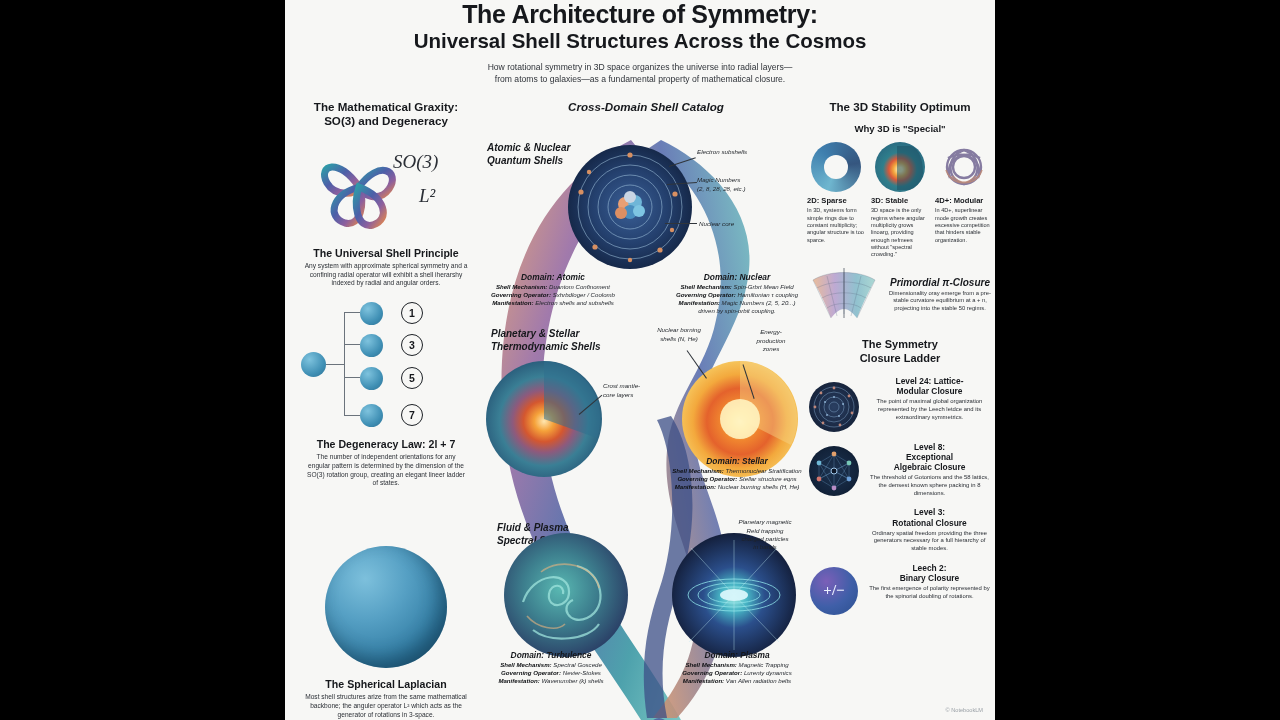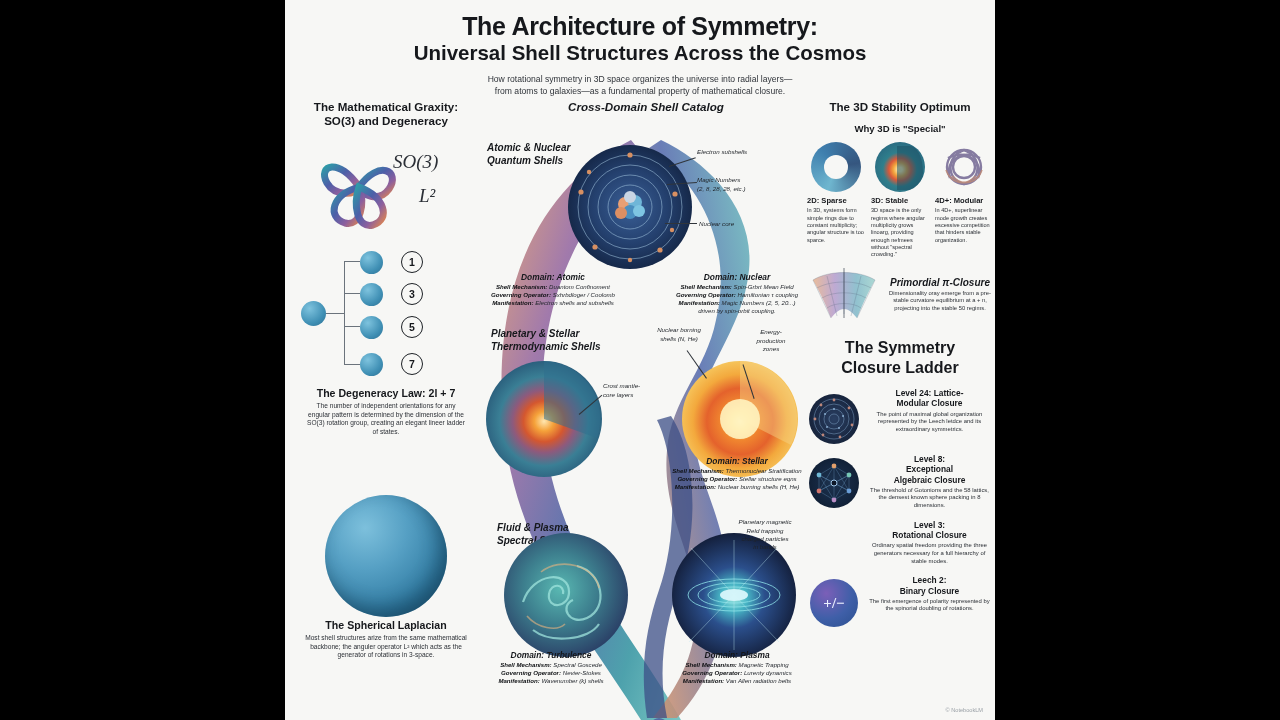--- a/index.html
+++ b/index.html
@@ -8,21 +8,21 @@
     background: #000; overflow: hidden;
     font-family: "Liberation Sans", sans-serif;
   }
   #stage { position: relative; width: 1280px; height: 720px; background: #000; }
   #poster {
     position: absolute; left: 285px; top: 0; width: 710px; height: 720px;
     background: #f7f7f5; overflow: hidden;
   }
 
   
-  .hdr { text-align: center; padding-top: 12px; }
+  .hdr { text-align: center; }
   .hdr h1 { font-size: 25px; font-weight: bold; color: #16181c; letter-spacing: -.3px; line-height: 1.12; }
   .hdr h2 { font-size: 20.5px; font-weight: bold; color: #16181c; line-height: 1.2; margin-top: 1px; }
   .hdr p { font-size: 8.6px; color: #30343a; line-height: 1.42; margin-top: 7px; }
 
   
   .cols { position: absolute; top: 100px; left: 0; width: 710px; height: 620px; }
   .col { position: absolute; top: 0; }
   .col-left   { left: 6px;   width: 190px; }
   .col-center { left: 196px; width: 330px; font-style: italic; }
   .col-right  { left: 522px; width: 186px; }
@@ -87,21 +87,21 @@
   .ball3d::before { content:""; position:absolute; left:22px; top:4px; width:26px; height:44px;
     background: rgba(30,80,100,.55); border-radius: 0 50% 50% 0/0 60% 40% 0; }
   .knot4d { width: 52px; height: 50px; margin: 0 auto; position: relative; }
 
   .pi-row { display: flex; align-items: center; margin-top: 10px; gap: 6px; }
   .pi-art { width: 74px; height: 52px; flex: none; }
   .pi-txt { flex: 1; text-align: center; }
   .pi-txt h5 { font-size: 10px; font-weight: bold; color: #16181c; font-style: italic; }
   .pi-txt p { font-size: 5.8px; color: #2a2e34; line-height: 1.3; margin-top: 2px; }
 
-  .ladder-title { text-align: center; font-size: 16px; font-weight: bold; color: #16181c; line-height: 1.25; margin-top: 18px; }
+  .ladder-title { text-align: center; font-size: 11px; font-weight: bold; color: #16181c; line-height: 1.25; margin-top: 18px; }
   .lrow { display: flex; align-items: flex-start; margin-top: 10px; gap: 5px; }
   .lrow .licon { width: 54px; flex: none; }
   .lrow .ltxt { flex: 1; text-align: center; }
   .lrow .ltxt h5 { font-size: 8.4px; font-weight: bold; color: #16181c; line-height: 1.2; }
   .lrow .ltxt p { font-size: 5.9px; color: #2a2e34; line-height: 1.32; margin-top: 2px; }
   .lrow.noicon .licon { height: 1px; }
 
   .disc24 { width: 50px; height: 50px; border-radius: 50%; margin: 6px auto 0;
     background: radial-gradient(circle at 50% 50%, #2a3f62 0%, #1b2a45 55%, #101a2c 100%); position: relative; overflow: hidden; }
   .disc8 { width: 50px; height: 50px; border-radius: 50%; margin: 4px auto 0;
@@ -150,20 +150,24 @@
             <path d="M50 50 C 30 20, 8 28, 18 46 C 26 60, 48 58, 50 50 Z"></path>
             <path d="M50 50 C 70 22, 92 34, 80 52 C 70 66, 52 58, 50 50 Z"></path>
             <path d="M50 50 C 22 58, 18 80, 36 86 C 52 90, 56 66, 50 50 Z"></path>
             <path d="M50 50 C 76 60, 82 82, 64 88 C 48 92, 44 68, 50 50 Z"></path>
           </g>
         </svg>
         <div class="lbl1">SO(3)</div>
         <div class="lbl2">L²</div>
       </div>
 
+      <div style="margin-top:10px">
+        <div class="blk-h">The Universal Shell Principle</div>
+        <div class="blk-p" style="padding:0 12px">Any system with approximate spherical symmetry and a confining radial operator will exhibit a shell iherarshy indexed by radial and angular orders.</div>
+      </div>
 
       <div class="degen">
         <div class="dnode" style="left:4px;top:50px;width:25px;height:25px;"></div>
         <div class="dline" style="left:29px;top:62px;width:18px;height:1.3px;"></div>
         <div class="dline" style="left:47px;top:10px;width:1.3px;height:104px;"></div>
 
         <div class="dline" style="left:47px;top:10px;width:16px;height:1.3px;"></div>
         <div class="dnode" style="left:63px;top:0px;width:23px;height:23px;"></div>
         <div class="dnum" style="left:104px;top:0px;">1</div>
 
@@ -180,21 +184,21 @@
         <div class="dnum" style="left:104px;top:102px;">7</div>
       </div>
 
       <div style="margin-top:16px">
         <div class="blk-h">The Degeneracy Law: 2l + 7</div>
         <div class="blk-p" style="padding:0 16px">The number of independent orientations for any engular pattern is determined by the dimension of the SO(3) rotation group, creating an elegant lineer ladder of states.</div>
       </div>
 
       <div style="margin-top:58px">
         <div class="bigsphere"></div>
-        <div class="blk-h" style="margin-top:2px">The Spherical Laplacian</div>
+        <div class="blk-h" style="margin-top:10px">The Spherical Laplacian</div>
         <div class="blk-p" style="padding:0 6px">Most shell structures arize from the same mathematical backbone; the anguler operator L² which acts as the generator of rotations in 3-space.</div>
       </div>
     </div>
 
     <div class="col col-center">
       <div class="col-title">Cross-Domain Shell Catalog</div>
 
       <div class="art" style="position:relative;height:600px;margin-top:6px">
 
         <svg width="330" height="600" viewBox="0 0 330 600" style="position:absolute;left:0;top:0">

